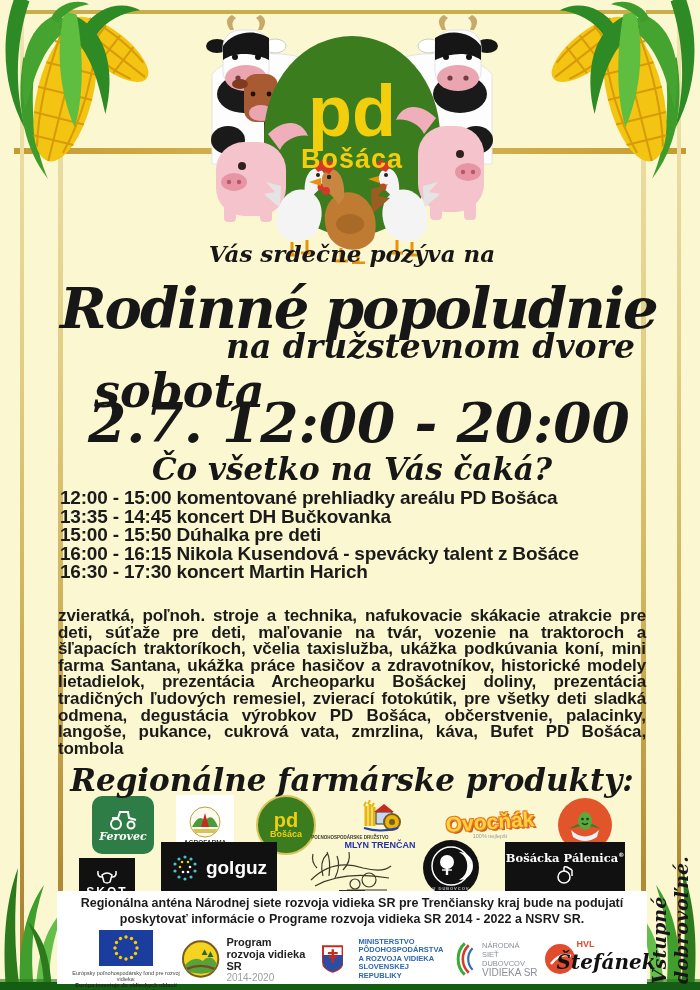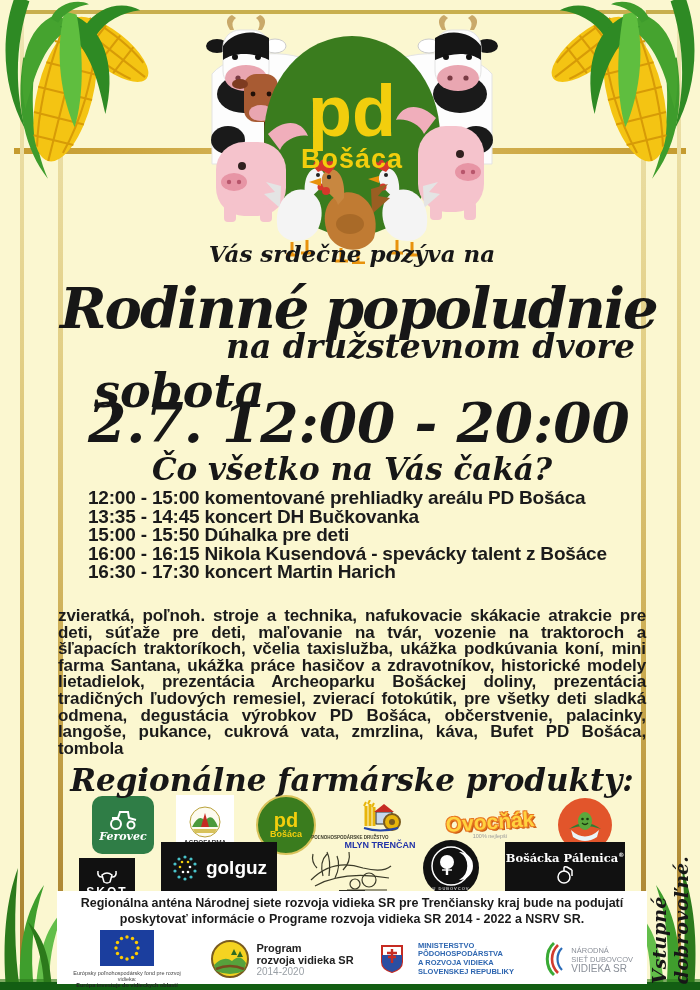--- a/index.html
+++ b/index.html
@@ -161,21 +161,21 @@
   <div class="bos">Bošáca</div>
 </div>
 
 <div class="abs script center" style="top:240px;font-size:23px;z-index:4;">Vás srdečne pozýva na</div>
 <div class="abs script center" style="top:275px;font-size:56px;letter-spacing:-2px;white-space:nowrap;z-index:4;">Rodinné popoludnie</div>
 <div class="abs script" style="top:327px;left:60px;width:575px;text-align:right;font-size:33px;z-index:4;">na družstevnom dvore</div>
 <div class="abs script" style="top:364px;left:94px;font-size:46px;z-index:4;">sobota</div>
 <div class="abs script" style="top:390px;left:88px;font-size:55px;white-space:nowrap;z-index:4;">2.7. 12:00 - 20:00</div>
 <div class="abs script center" style="top:451px;font-size:31px;z-index:4;">Čo všetko na Vás čaká?</div>
 
-<div class="abs" style="top:489px;left:60px;width:586px;z-index:4;margin-left:28px;">
+<div class="abs" style="top:489px;left:60px;width:586px;z-index:4;">
   <div class="sched-row"><span>12:00 - 15:00</span> <span>komentované prehliadky areálu PD Bošáca</span></div>
   <div class="sched-row"><span>13:35 - 14:45</span> <span>koncert DH Bučkovanka</span></div>
   <div class="sched-row"><span>15:00 - 15:50</span> <span>Dúhalka pre deti</span></div>
   <div class="sched-row"><span>16:00 - 16:15</span> <span>Nikola Kusendová - spevácky talent z Bošáce</span></div>
   <div class="sched-row"><span>16:30 - 17:30</span> <span>koncert Martin Harich</span></div>
 </div>
 
 <div class="abs desc" style="top:608px;left:58px;width:588px;z-index:4;">zvieratká, poľnoh. stroje a technika, nafukovacie skákacie atrakcie pre deti, súťaže pre deti, maľovanie na tvár, vozenie na traktoroch a šľapacích traktoríkoch, včelia taxislužba, ukážka podkúvania koní, mini farma Santana, ukážka práce hasičov a zdravotníkov, historické modely lietadielok, prezentácia Archeoparku Bošáckej doliny, prezentácia tradičných ľudových remesiel, zvierací fotokútik, pre všetky deti sladká odmena, degustácia výrobkov PD Bošáca, občerstvenie, palacinky, langoše, pukance, cukrová vata, zmrzlina, káva, Bufet PD Bošáca, tombola</div>
 
 <div class="abs script center" style="top:762px;font-size:31px;z-index:4;">Regionálne farmárske produkty:</div>
@@ -385,16 +385,24 @@
         <path d="M13,2 C4,10 4,26 13,34" stroke="#3AAA35" stroke-width="3" fill="none"></path>
         <path d="M17,4 C9,12 9,24 17,32" stroke="#D23B2F" stroke-width="2.6" fill="none"></path>
         <path d="M21,7 C15,13 15,23 21,29" stroke="#2B6CB8" stroke-width="2.2" fill="none"></path>
       </svg>
       <div style="text-align:left;">
         <div class="mini" style="font-size:7.5px;color:#8A8F98;line-height:9px;">NÁRODNÁ</div>
         <div class="mini" style="font-size:7.5px;color:#8A8F98;line-height:9px;">SIEŤ DUBOVCOV</div>
         <div class="mini" style="font-size:10px;color:#8A8F98;line-height:9px;">VIDIEKA SR</div>
       </div>
     </div>
+    <div style="position:relative;width:92px;height:44px;">
+      <svg width="34" height="34" viewBox="0 0 34 34" style="position:absolute;left:0;top:5px;">
+        <circle cx="17" cy="17" r="15" fill="#E14B2E"></circle>
+        <path d="M8,22 Q17,10 28,14" stroke="#fff" stroke-width="2.5" fill="none"></path>
+      </svg>
+      <div class="mini" style="position:absolute;left:34px;top:2px;font-size:9px;font-weight:bold;color:#E14B2E;">HVL</div>
+      <div class="script" style="position:absolute;left:14px;top:13px;font-size:20px;color:#111;">Štefánek</div>
+    </div>
   </div>
 </div>
 
 <div class="side-note">Vstupné dobrovoľné.</div>
 
 </body></html>

